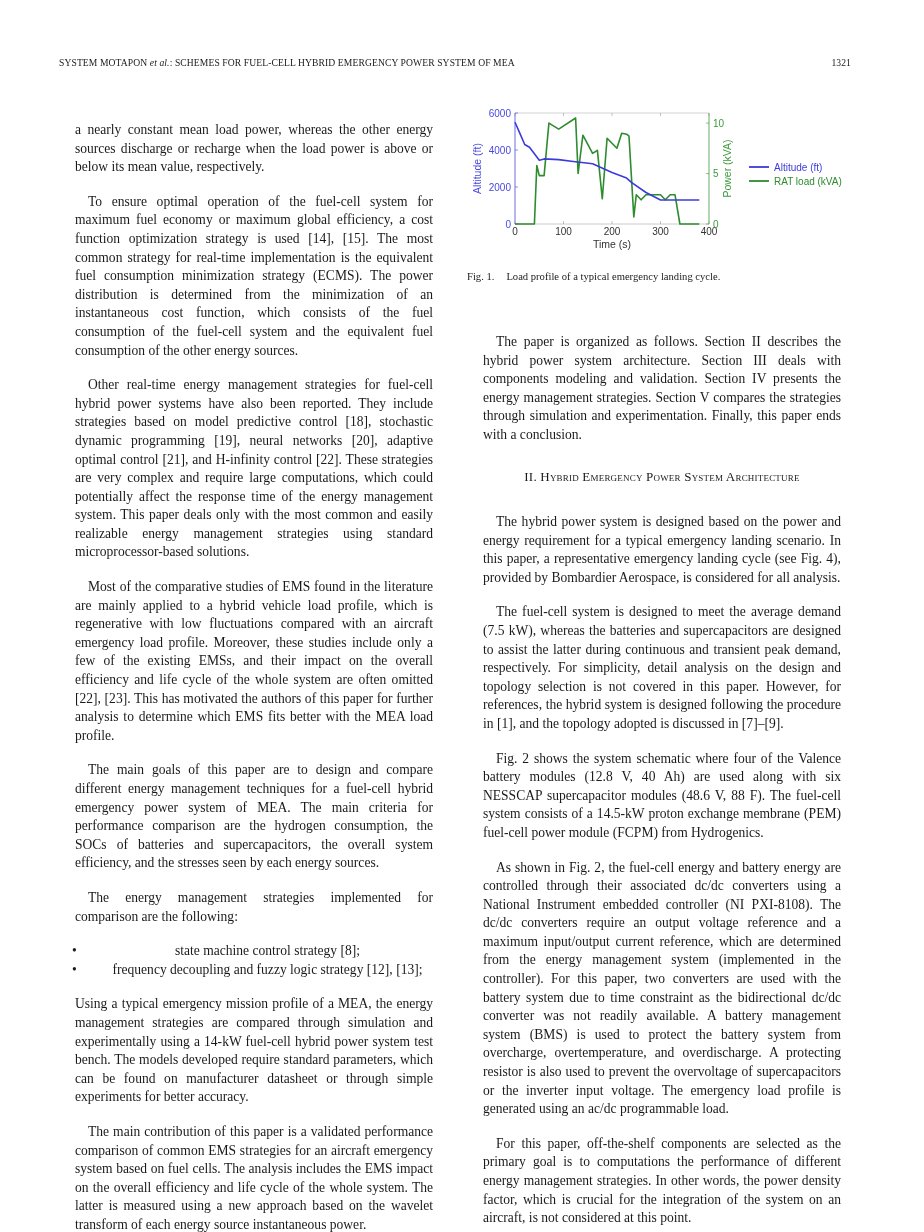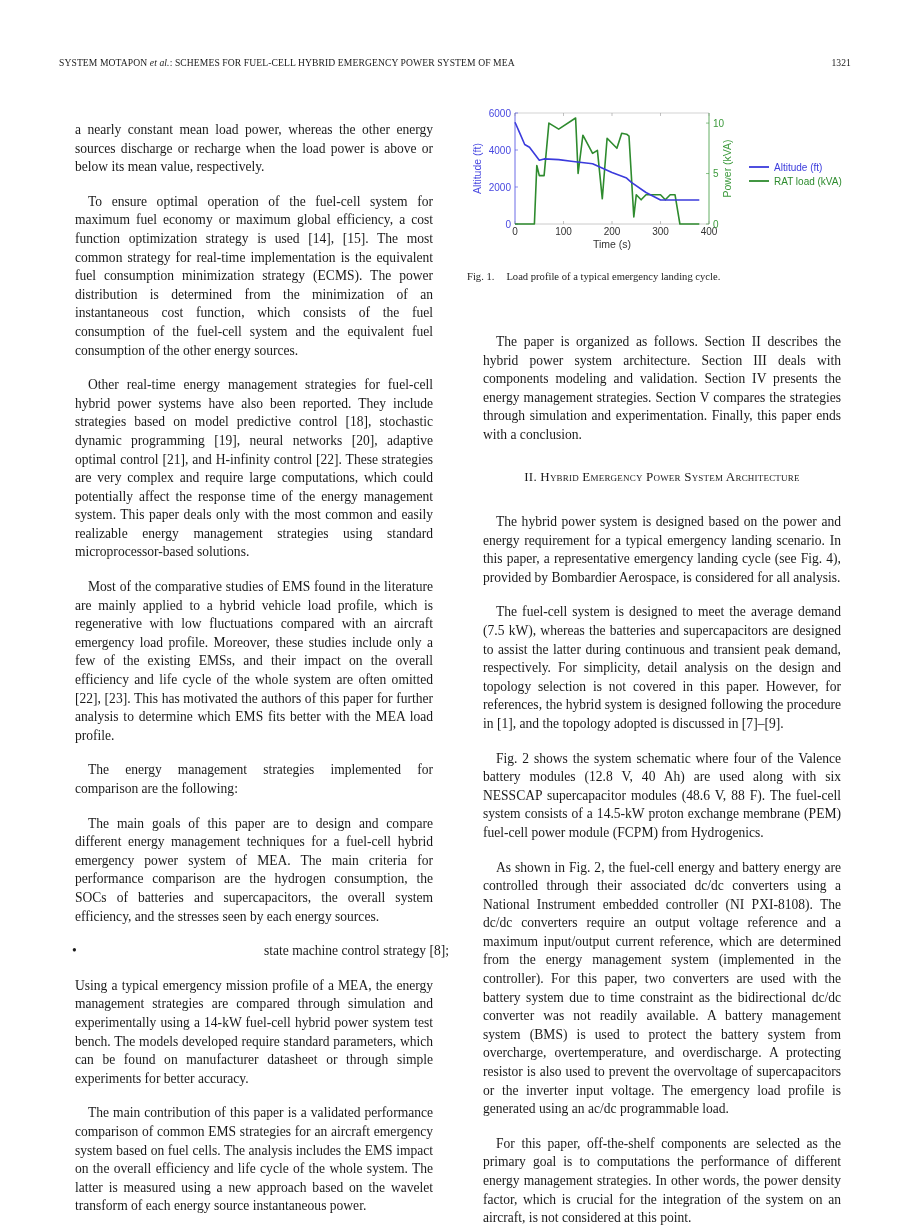--- a/index.html
+++ b/index.html
@@ -9,21 +9,21 @@
             font-size:9.6px; letter-spacing:0.1px; }
   .header .title { position:absolute; left:0; top:0; }
   .header .title i { font-style:italic;margin-top:16px; }
   .header .pageno { position:absolute; right:0; top:0; }
   .col { position:absolute; width:390px; font-size:13.55px; line-height:18.6px;
          text-align:justify; hyphens:manual; }
   .col-left { left:59px; top:105px; }
   .col p { margin:16px; text-indent:13px; }
   .col p.noindent { text-indent:0; }
   ul.bullets { list-style:none; margin:9px 0 9px 0; padding:0 0 0 13px; }
-  ul.bullets li { position:relative; padding-left:14px; text-align:right; }
+  ul.bullets li { position:relative; padding-left:14px; text-align:center; }
   ul.bullets li::before { content:"\2022"; position:absolute; left:0; top:0; }
   .figure { position:absolute; left:467px; top:104px; width:390px; height:160px; }
   .caption { position:absolute; left:467px; top:271px; font-size:10.6px; }
   .caption .lbl { margin-right:12px; }
   .right-intro { position:absolute; left:467px; top:317px; }
   .section-head { position:absolute; left:467px; top:469px; width:390px;
                   font-size:13px; text-align:center; letter-spacing:0.2px; }
   .right-sec { position:absolute; left:467px; top:497px; }
   .sc { font-variant:small-caps; }
   svg text { font-family:"Liberation Sans","DejaVu Sans",sans-serif; }
@@ -34,24 +34,25 @@
 <div class="header">
   <span class="title"><span>SYSTEM MOTAPON</span> <i>et al.</i><span>: SCHEMES FOR FUEL-CELL HYBRID EMERGENCY POWER SYSTEM OF MEA</span></span>
   <span class="pageno">1321</span>
 </div>
 
 <div class="col col-left">
   <p class="noindent">a nearly constant mean load power, whereas the other energy sources discharge or recharge when the load power is above or below its mean value, respectively.</p>
   <p>To ensure optimal operation of the fuel-cell system for maximum fuel economy or maximum global efficiency, a cost function optimization strategy is used [14], [15]. The most common strategy for real-time implementation is the equivalent fuel consumption minimization strategy (ECMS). The power distribution is determined from the minimization of an instantaneous cost function, which consists of the fuel consumption of the fuel-cell system and the equivalent fuel consumption of the other energy sources.</p>
   <p>Other real-time energy management strategies for fuel-cell hybrid power systems have also been reported. They include strategies based on model predictive control [18], stochastic dynamic programming [19], neural networks [20], adaptive optimal control [21], and H-infinity control [22]. These strategies are very complex and require large computations, which could potentially affect the response time of the energy management system. This paper deals only with the most common and easily realizable energy management strategies using standard microprocessor-based solutions.</p>
   <p>Most of the comparative studies of EMS found in the literature are mainly applied to a hybrid vehicle load profile, which is regenerative with low fluctuations compared with an aircraft emergency load profile. Moreover, these studies include only a few of the existing EMSs, and their impact on the overall efficiency and life cycle of the whole system are often omitted [22], [23]. This has motivated the authors of this paper for further analysis to determine which EMS fits better with the MEA load profile.</p>
+  <p>The main goals of this paper are to design and compare different energy management techniques for a fuel-cell hybrid emergency power system of MEA. The main criteria for performance comparison are the hydrogen consumption, the SOCs of batteries and supercapacitors, the overall system efficiency, and the stresses seen by each energy sources.</p>
   <p>The energy management strategies implemented for comparison are the following:</p>
-  <p>The main goals of this paper are to design and compare different energy management techniques for a fuel-cell hybrid emergency power system of MEA. The main criteria for performance comparison are the hydrogen consumption, the SOCs of batteries and supercapacitors, the overall system efficiency, and the stresses seen by each energy sources.</p>
   <ul class="bullets">
     <li>state machine control strategy [8];</li>
+    <li>frequency decoupling and fuzzy logic strategy [12], [13];</li>
   </ul>
   <p class="noindent">Using a typical emergency mission profile of a MEA, the energy management strategies are compared through simulation and experimentally using a 14-kW fuel-cell hybrid power system test bench. The models developed require standard parameters, which can be found on manufacturer datasheet or through simple experiments for better accuracy.</p>
   <p>The main contribution of this paper is a validated performance comparison of common EMS strategies for an aircraft emergency system based on fuel cells. The analysis includes the EMS impact on the overall efficiency and life cycle of the whole system. The latter is measured using a new approach based on the wavelet transform of each energy source instantaneous power.</p>
 </div>
 
 <div class="figure">
   <svg id="fig1" width="390" height="160" viewBox="0 0 390 160">
     <g id="axes">
         <line x1="48" y1="9" x2="242" y2="9" stroke="#c8c8c8" stroke-width="0.8"></line>
         <line x1="48" y1="120" x2="242" y2="120" stroke="#bcbcbc" stroke-width="0.8"></line>

